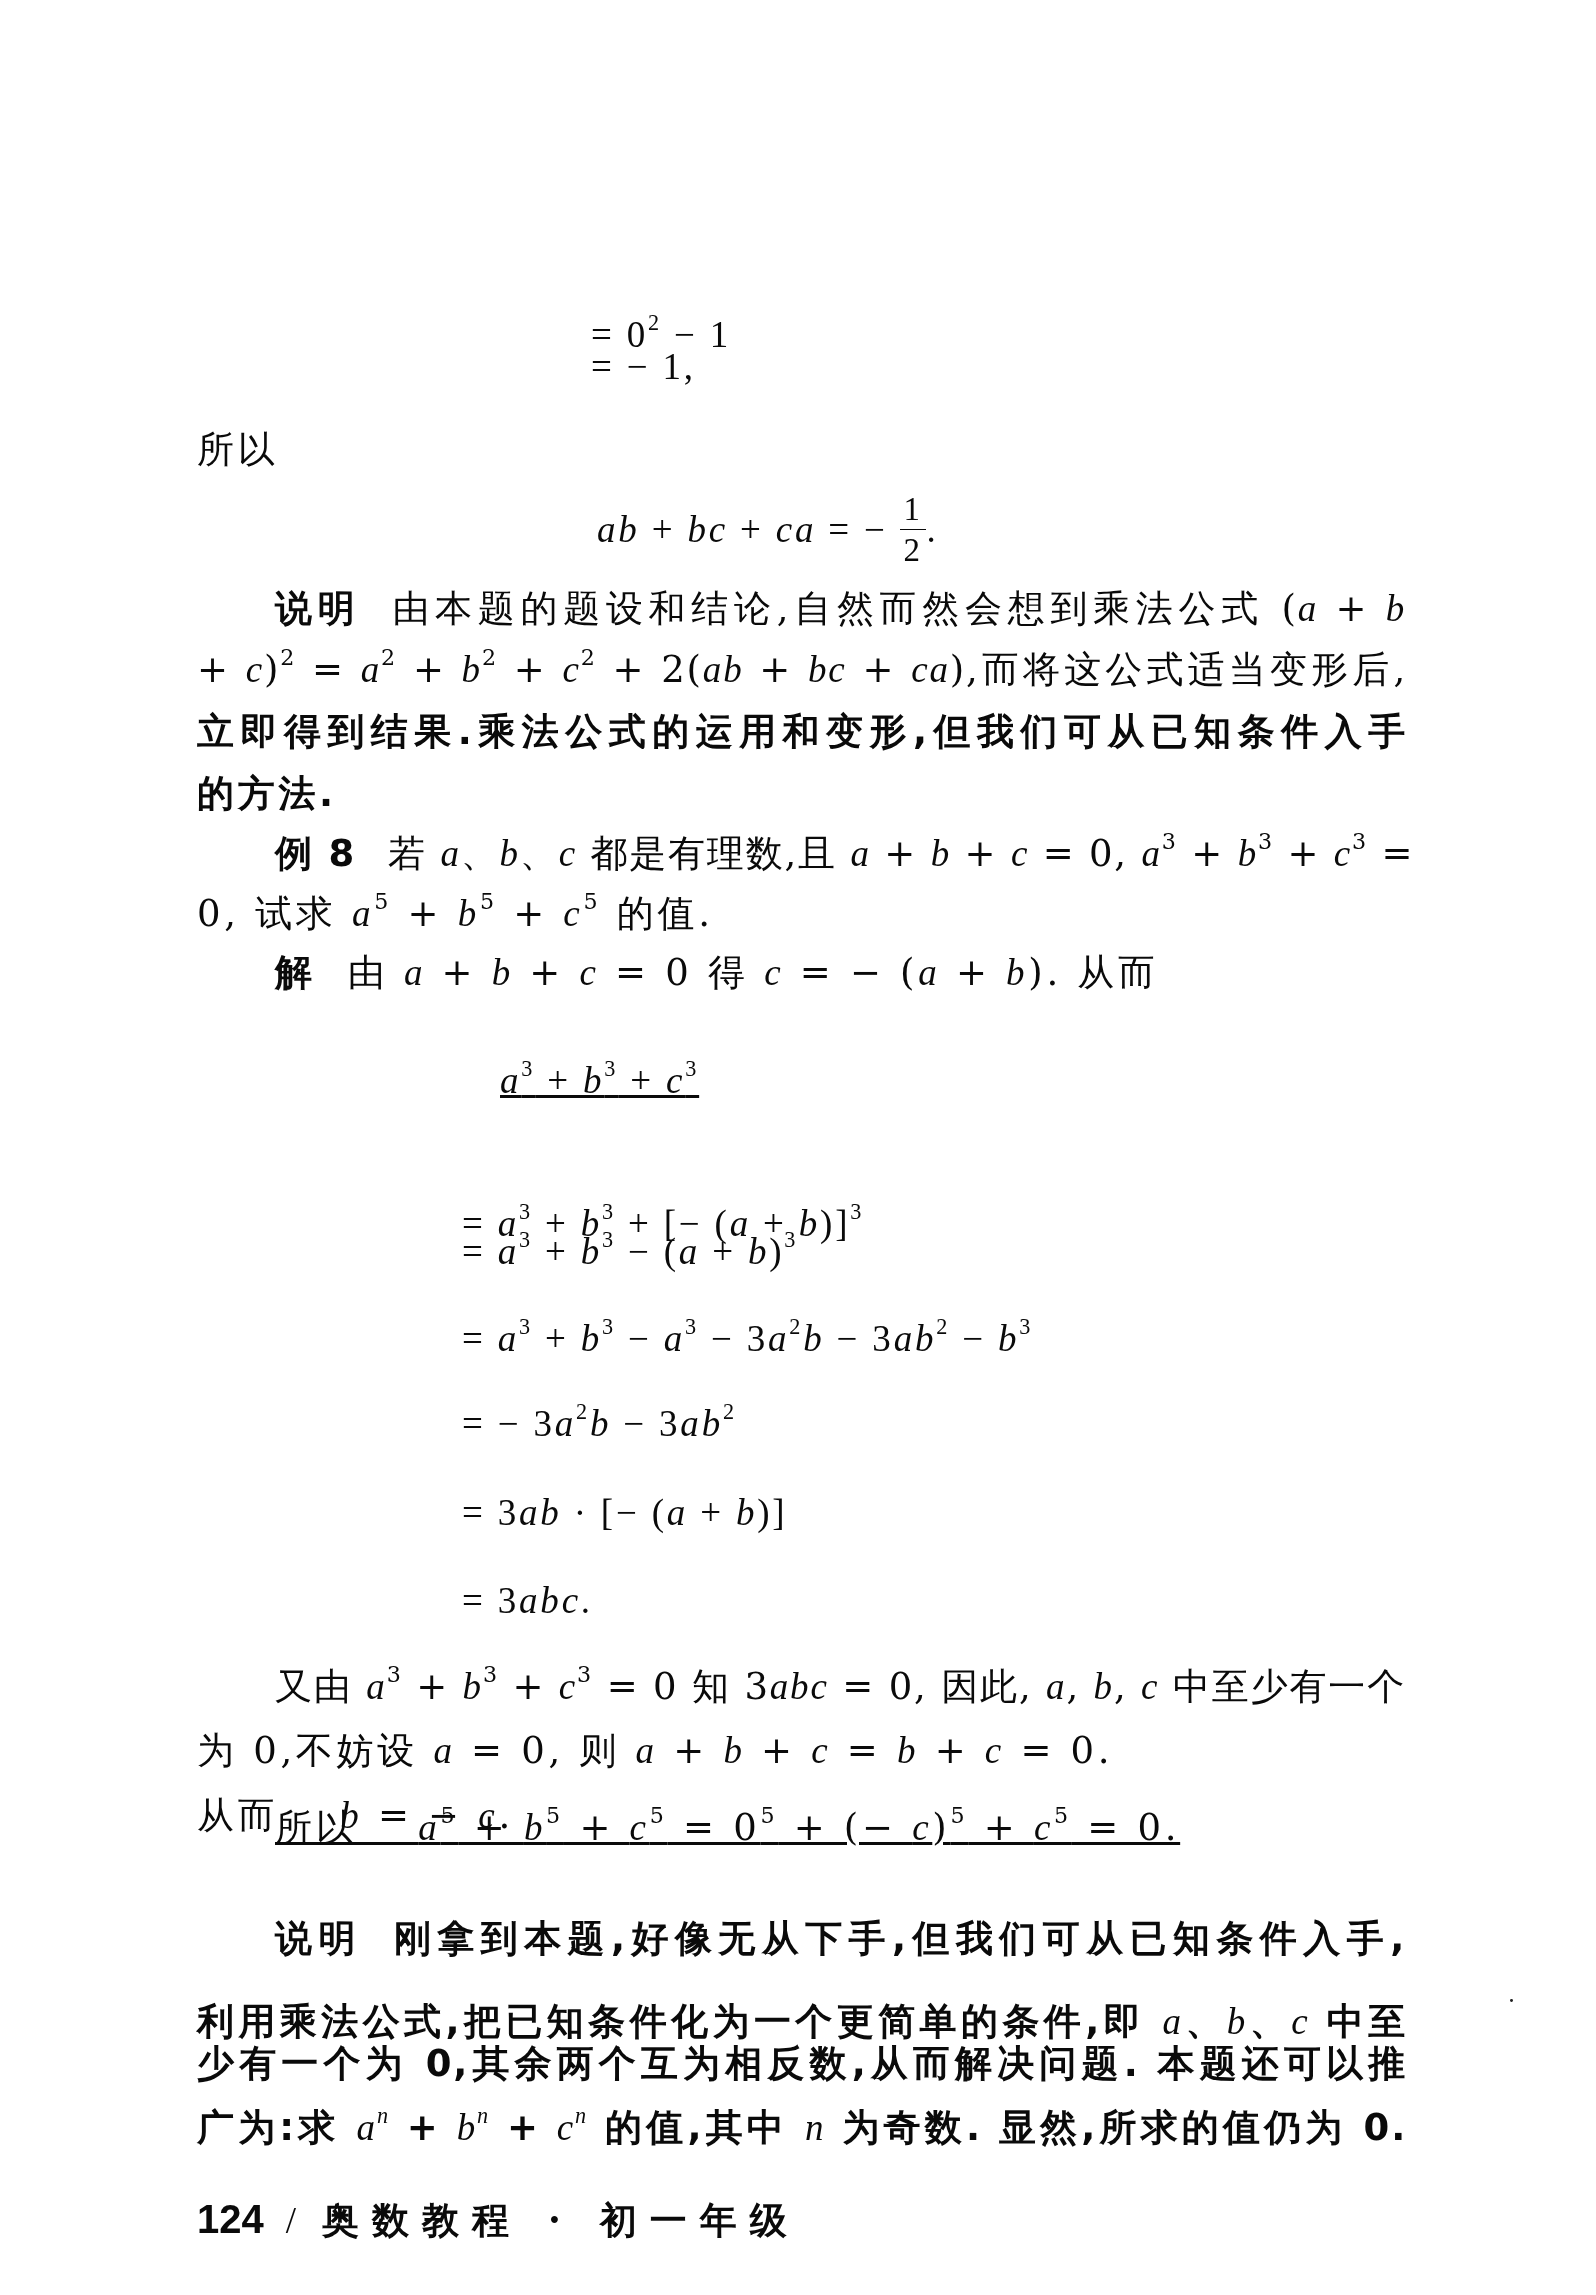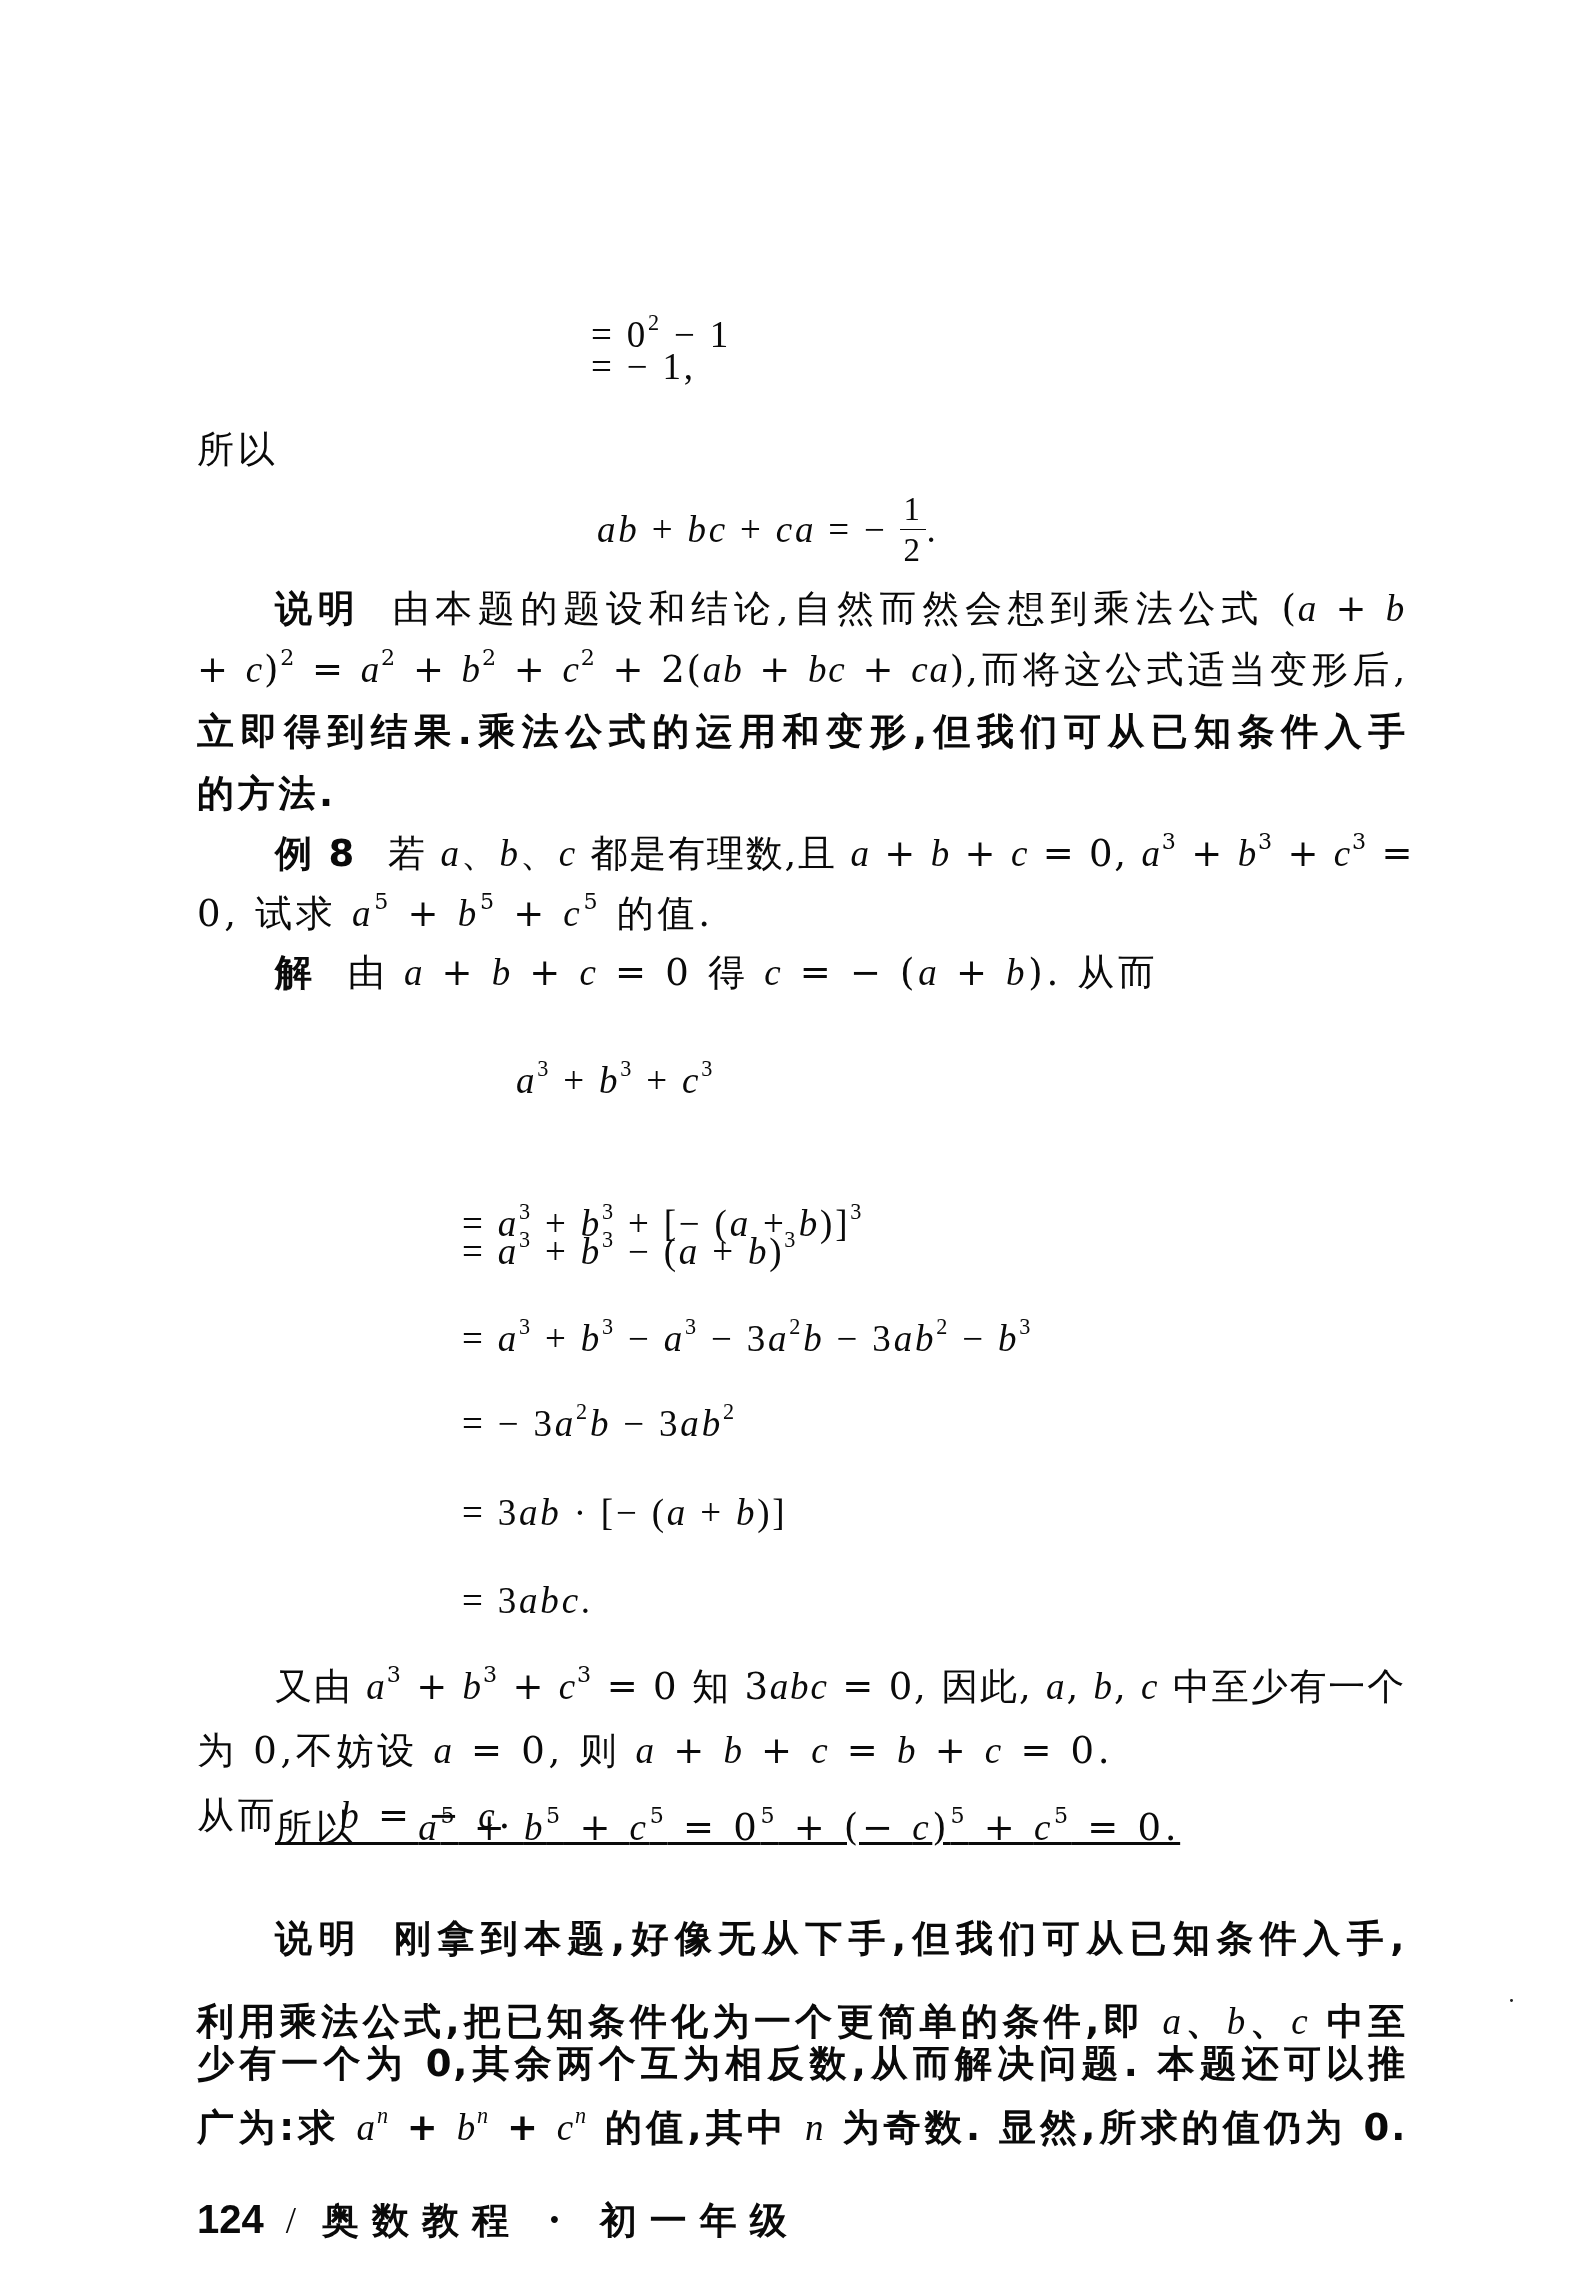--- a/index.html
+++ b/index.html
@@ -49,21 +49,21 @@
 
 <div class="line indent-just" style="top:854px;">
   <span class="bold lead">例 8</span>若 <i>a</i>、<i>b</i>、<i>c</i> 都是有理数,且 <i>a</i> + <i>b</i> + <i>c</i> = 0, <i>a</i><sup>3</sup> + <i>b</i><sup>3</sup> + <i>c</i><sup>3</sup> =
 </div>
 <div class="line just-last" style="top:914px;">0, 试求 <i>a</i><sup>5</sup> + <i>b</i><sup>5</sup> + <i>c</i><sup>5</sup> 的值.</div>
 
 <div class="line indent" style="top:973px;">
   <span class="bold lead">解</span>由 <i>a</i> + <i>b</i> + <i>c</i> = 0 得 <i>c</i> = − (<i>a</i> + <i>b</i>). 从而
 </div>
 
-<div class="line math" style="left:516px; top:1081px;"><i>a</i><sup>3</sup> + <i>b</i><sup>3</sup> + <i>c</i><sup>3</sup></div>
+<div class="line math" style="left:500px; top:1081px;text-decoration:underline;"><i>a</i><sup>3</sup> + <i>b</i><sup>3</sup> + <i>c</i><sup>3</sup></div>
 <div class="line math" style="left:462px; top:1224px;">= <i>a</i><sup>3</sup> + <i>b</i><sup>3</sup> + [− (<i>a</i> + <i>b</i>)]<sup>3</sup></div>
 <div class="line math" style="left:462px; top:1252px;">= <i>a</i><sup>3</sup> + <i>b</i><sup>3</sup> − (<i>a</i> + <i>b</i>)<sup>3</sup></div>
 <div class="line math" style="left:462px; top:1339px;">= <i>a</i><sup>3</sup> + <i>b</i><sup>3</sup> − <i>a</i><sup>3</sup> − 3<i>a</i><sup>2</sup><i>b</i> − 3<i>ab</i><sup>2</sup> − <i>b</i><sup>3</sup></div>
 <div class="line math" style="left:462px; top:1424px;text-align:right;">= − 3<i>a</i><sup>2</sup><i>b</i> − 3<i>ab</i><sup>2</sup></div>
 <div class="line math" style="left:462px; top:1513px;">= 3<i>ab</i> · [− (<i>a</i> + <i>b</i>)]</div>
 <div class="line math" style="left:462px; top:1601px;">= 3<i>abc</i>.</div>
 
 <div class="line indent-just" style="top:1687px;">又由 <i>a</i><sup>3</sup> + <i>b</i><sup>3</sup> + <i>c</i><sup>3</sup> = 0 知 3<i>abc</i> = 0, 因此, <i>a</i>, <i>b</i>, <i>c</i> 中至少有一个</div>
 <div class="line just-last" style="top:1751px;">为 0,不妨设 <i>a</i> = 0, 则 <i>a</i> + <i>b</i> + <i>c</i> = <i>b</i> + <i>c</i> = 0.</div>
 <div class="line just-last" style="top:1816px;">从而&nbsp;&nbsp;&nbsp;&nbsp;<i>b</i> = − <i>c</i>.</div>

